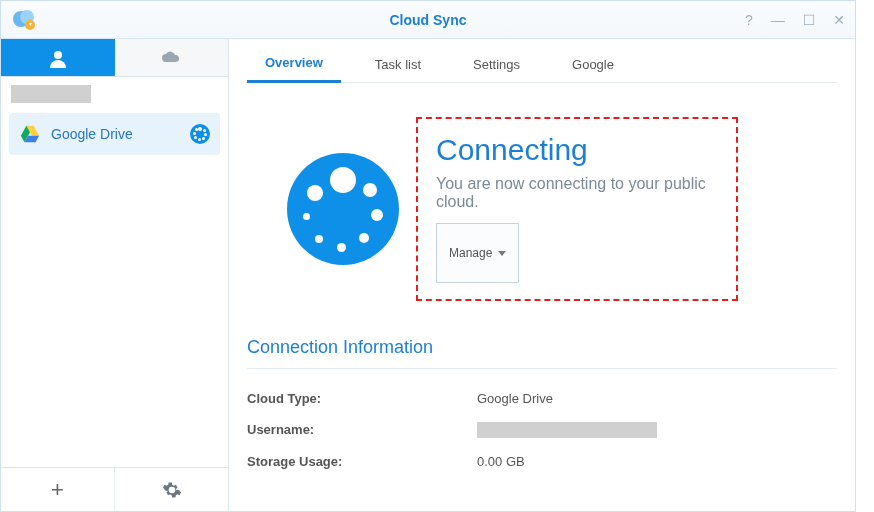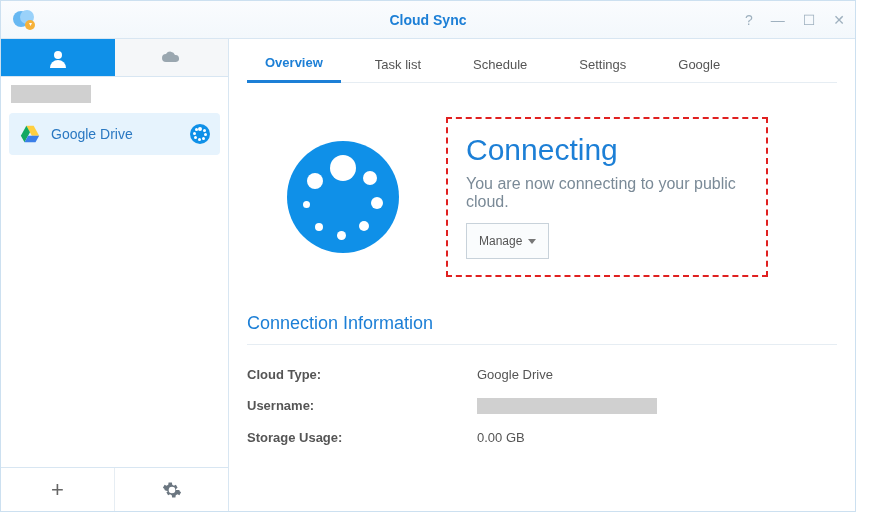--- a/index.html
+++ b/index.html
@@ -24,27 +24,27 @@
 .spin-badge { width: 20px; height: 20px; border-radius: 50%; background: #0f90e8; display: flex; align-items: center; justify-content: center; }
 .spin-badge .d { width: 3px; height: 3px; border-radius: 50%; background: #fff; position: absolute; }
 .spin-badge-wrap { position: relative; width: 14px; height: 14px; }
 .footer { margin-top: auto; height: 44px; border-top: 1px solid #d8e6f2; display: flex; }
 .footer .fbtn { flex: 1; display: flex; align-items: center; justify-content: center; color: #666; font-size: 22px; cursor: pointer; }
 .footer .fbtn + .fbtn { border-left: 1px solid #e6edf3; }
 .main { flex: 1; display: flex; flex-direction: column; padding: 0 18px 18px 18px; }
 .tabs { display: flex; gap: 16px; height: 44px; align-items: flex-end; border-bottom: 1px solid #e6edf3; }
 .tab { padding: 12px 18px 10px 18px; font-size: 13px; color: #555; cursor: pointer; }
 .tab.active { color: #1c7fd6; font-weight: bold; border-bottom: 3px solid #1c7fd6; margin-bottom: -1px; }
-.status-row { display: flex; gap: 47px; align-items: center; padding: 34px 12px 30px 40px; }
+.status-row { display: flex; gap: 17px; align-items: center; padding: 34px 12px 30px 40px; }
 .bigspin { width: 112px; height: 112px; border-radius: 50%; background: #0f90e8; position: relative; flex: none; }
 .bigspin .dot { position: absolute; border-radius: 50%; background: #fff; }
 .status-box { border: 2px dashed #e02020; padding: 14px 18px 16px 18px; width: 322px; }
 .status-title { color: #1c7fd6; font-size: 30px; font-weight: 300; margin-bottom: 8px; }
 .status-sub { color: #7a8a97; font-size: 16px; margin-bottom: 12px; }
-.manage-btn { display: inline-flex; align-items: center; gap: 6px; border: 1px solid #c8d2da; background: #fafcfd; color: #555; font-size: 12px; padding: 10px 12px; cursor: pointer; }
+.manage-btn { display: inline-flex; align-items: center; gap: 6px; border: 1px solid #c8d2da; background: #fafcfd; color: #555; font-size: 12px; padding: 22px 12px; cursor: pointer; }
 .caret-down { width: 0; height: 0; border-left: 4px solid transparent; border-right: 4px solid transparent; border-top: 5px solid #777; }
 .section-title { color: #1c7fd6; font-size: 18px; padding: 6px 0 10px 0; border-bottom: 1px solid #e6edf3; margin-bottom: 14px; }
 .info-row { display: flex; padding: 8px 0; font-size: 13px; }
 .info-label { width: 230px; color: #555; font-weight: bold; }
 .info-value { color: #555; }
 .redacted-val { width: 180px; height: 16px; background: #d0d0d0; }
 </style>
 </head>
 <body>
 
@@ -114,21 +114,20 @@
               <path fill="#6b7680" d="M12 8a4 4 0 1 0 0 8 4 4 0 0 0 0-8zm9 4a7 7 0 0 1-.1 1.2l2 1.6-2 3.4-2.4-1a7 7 0 0 1-2 1.2l-.4 2.6h-4l-.4-2.6a7 7 0 0 1-2-1.2l-2.4 1-2-3.4 2-1.6A7 7 0 0 1 3 12a7 7 0 0 1 .1-1.2l-2-1.6 2-3.4 2.4 1a7 7 0 0 1 2-1.2L7.9 3h4l.4 2.6a7 7 0 0 1 2 1.2l2.4-1 2 3.4-2 1.6c.1.4.1.8.1 1.2z"></path>
             </svg>
         </div>
       </div>
     </div>
 
     <div class="main">
       <div class="tabs">
         <div class="tab active">Overview</div>
         <div class="tab">Task list</div>
-        <div class="tab">Schedule</div>
         <div class="tab">Settings</div>
         <div class="tab">Google</div>
       </div>
 
       <div class="status-row">
         <div class="bigspin">
           <span class="dot" style="width:26px;height:26px;top:14px;left:43px"></span>
           <span class="dot" style="width:14px;height:14px;top:30px;left:76px"></span>
           <span class="dot" style="width:12px;height:12px;top:56px;left:84px"></span>
           <span class="dot" style="width:10px;height:10px;top:80px;left:72px"></span>

